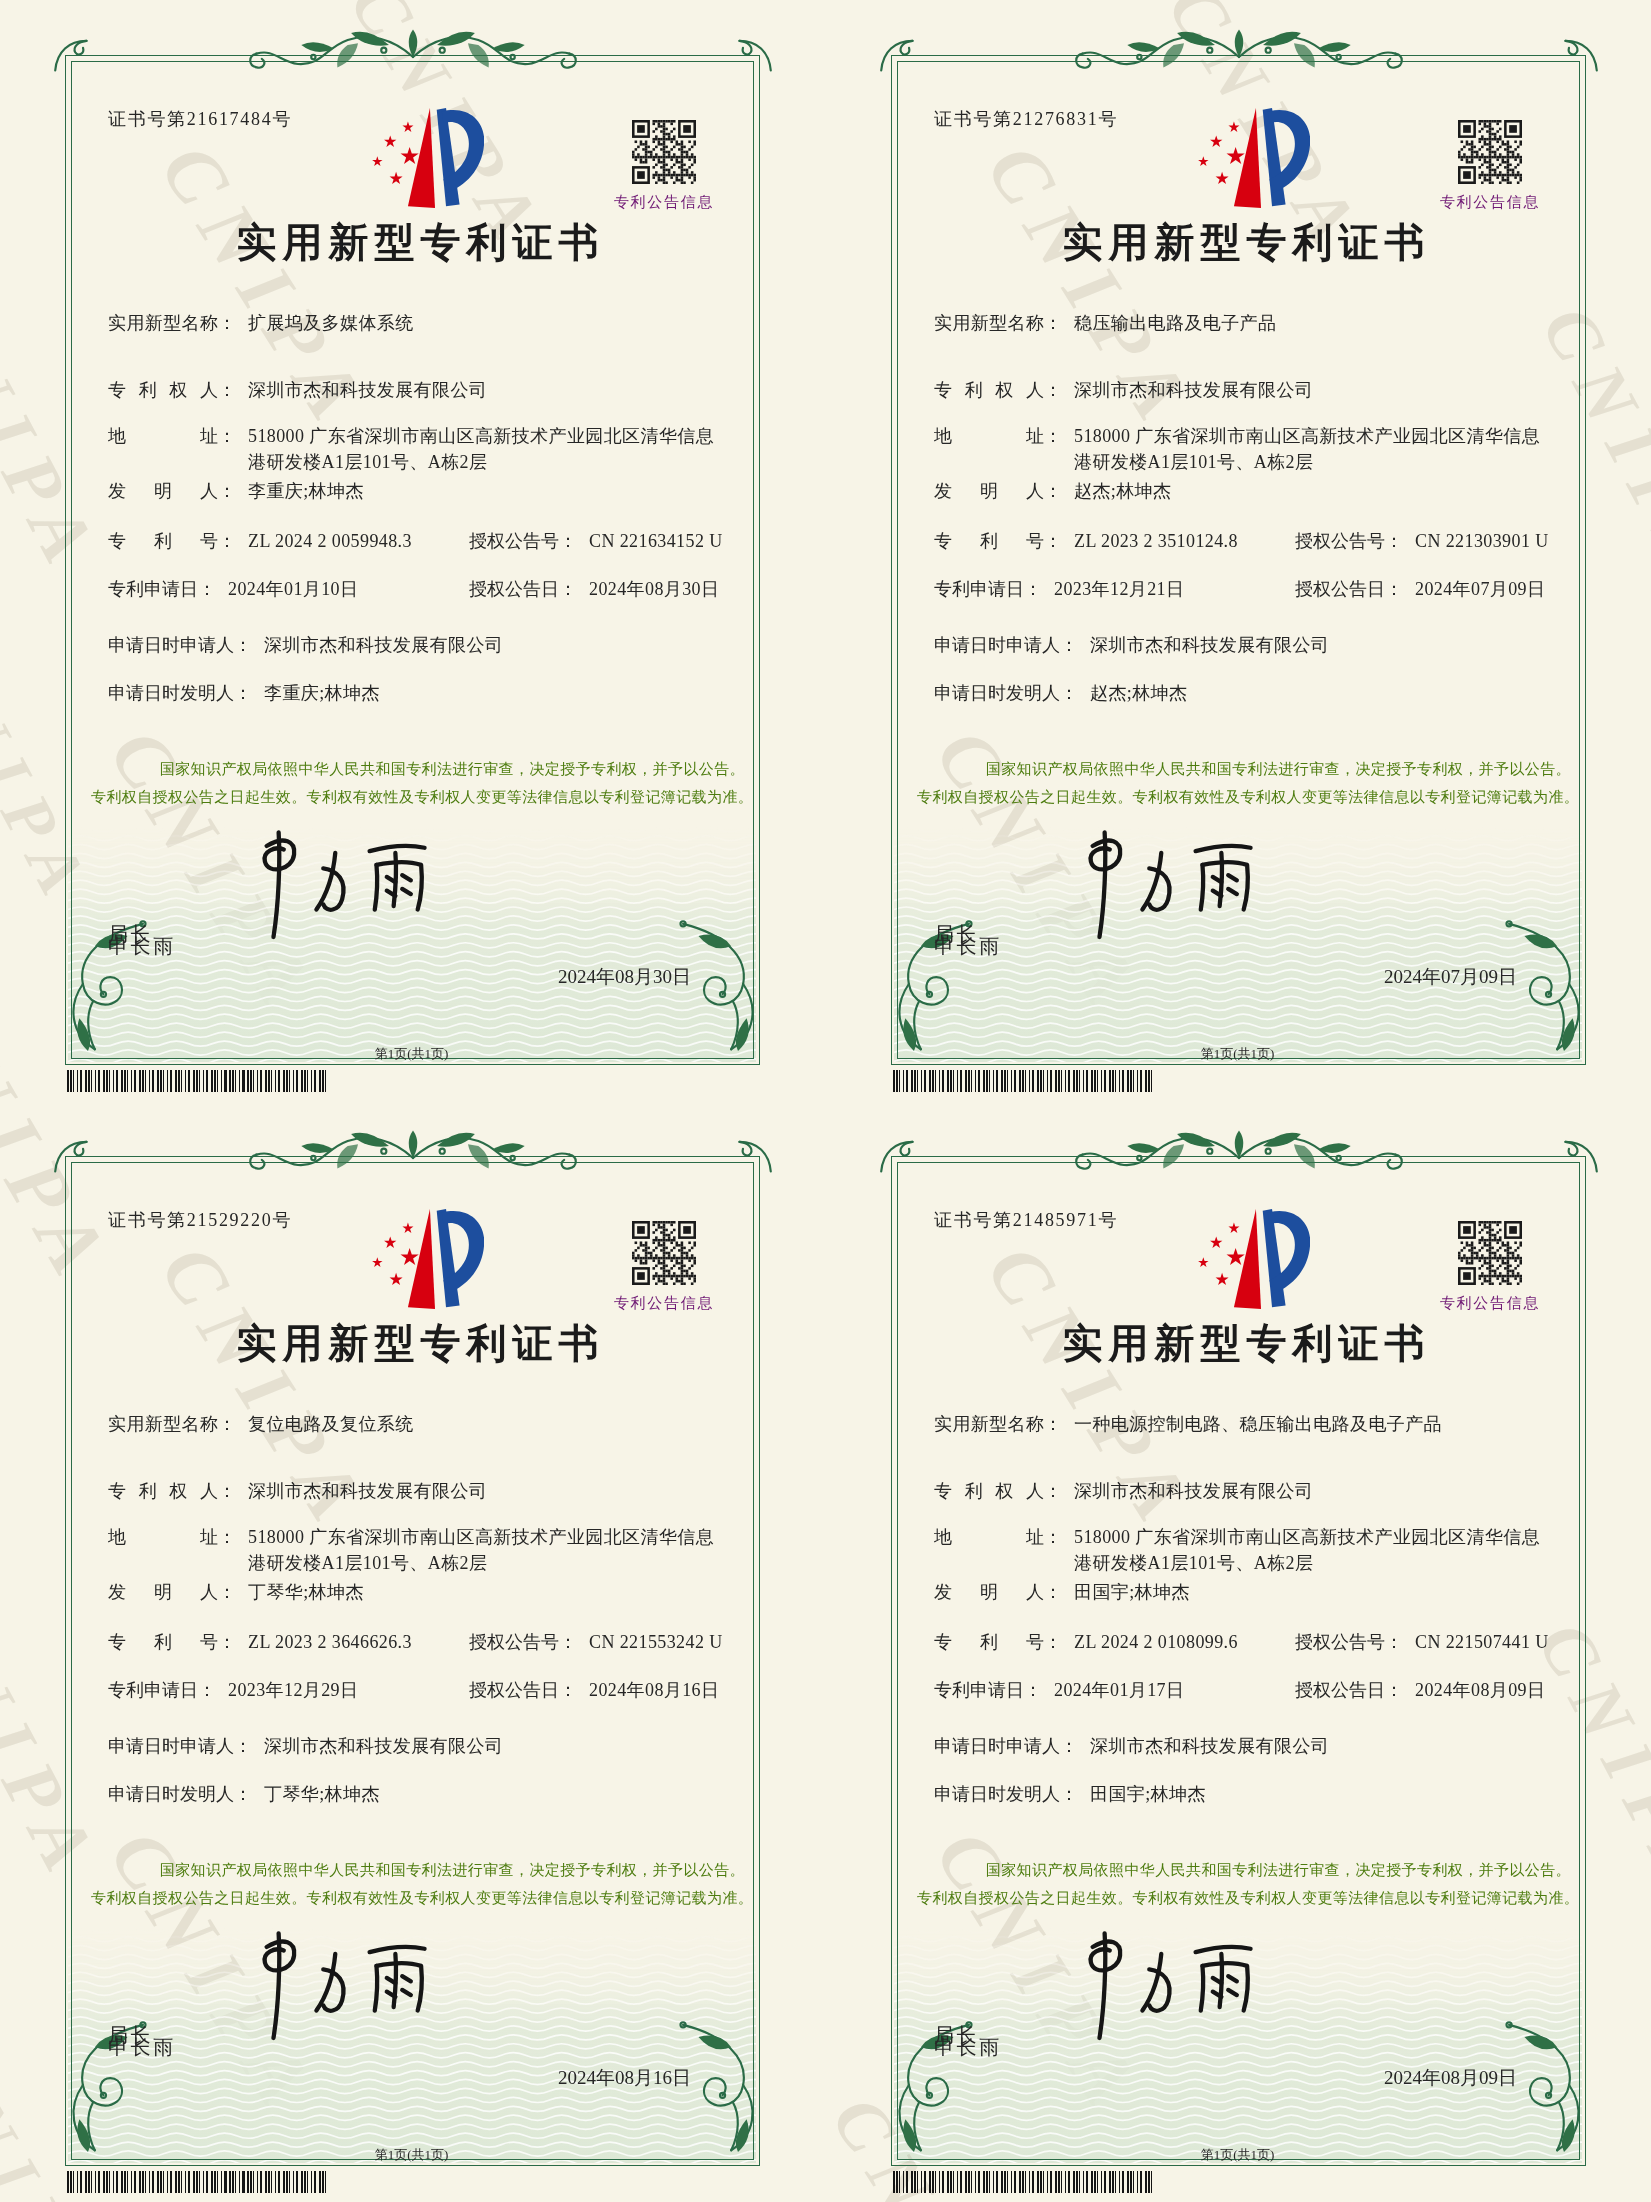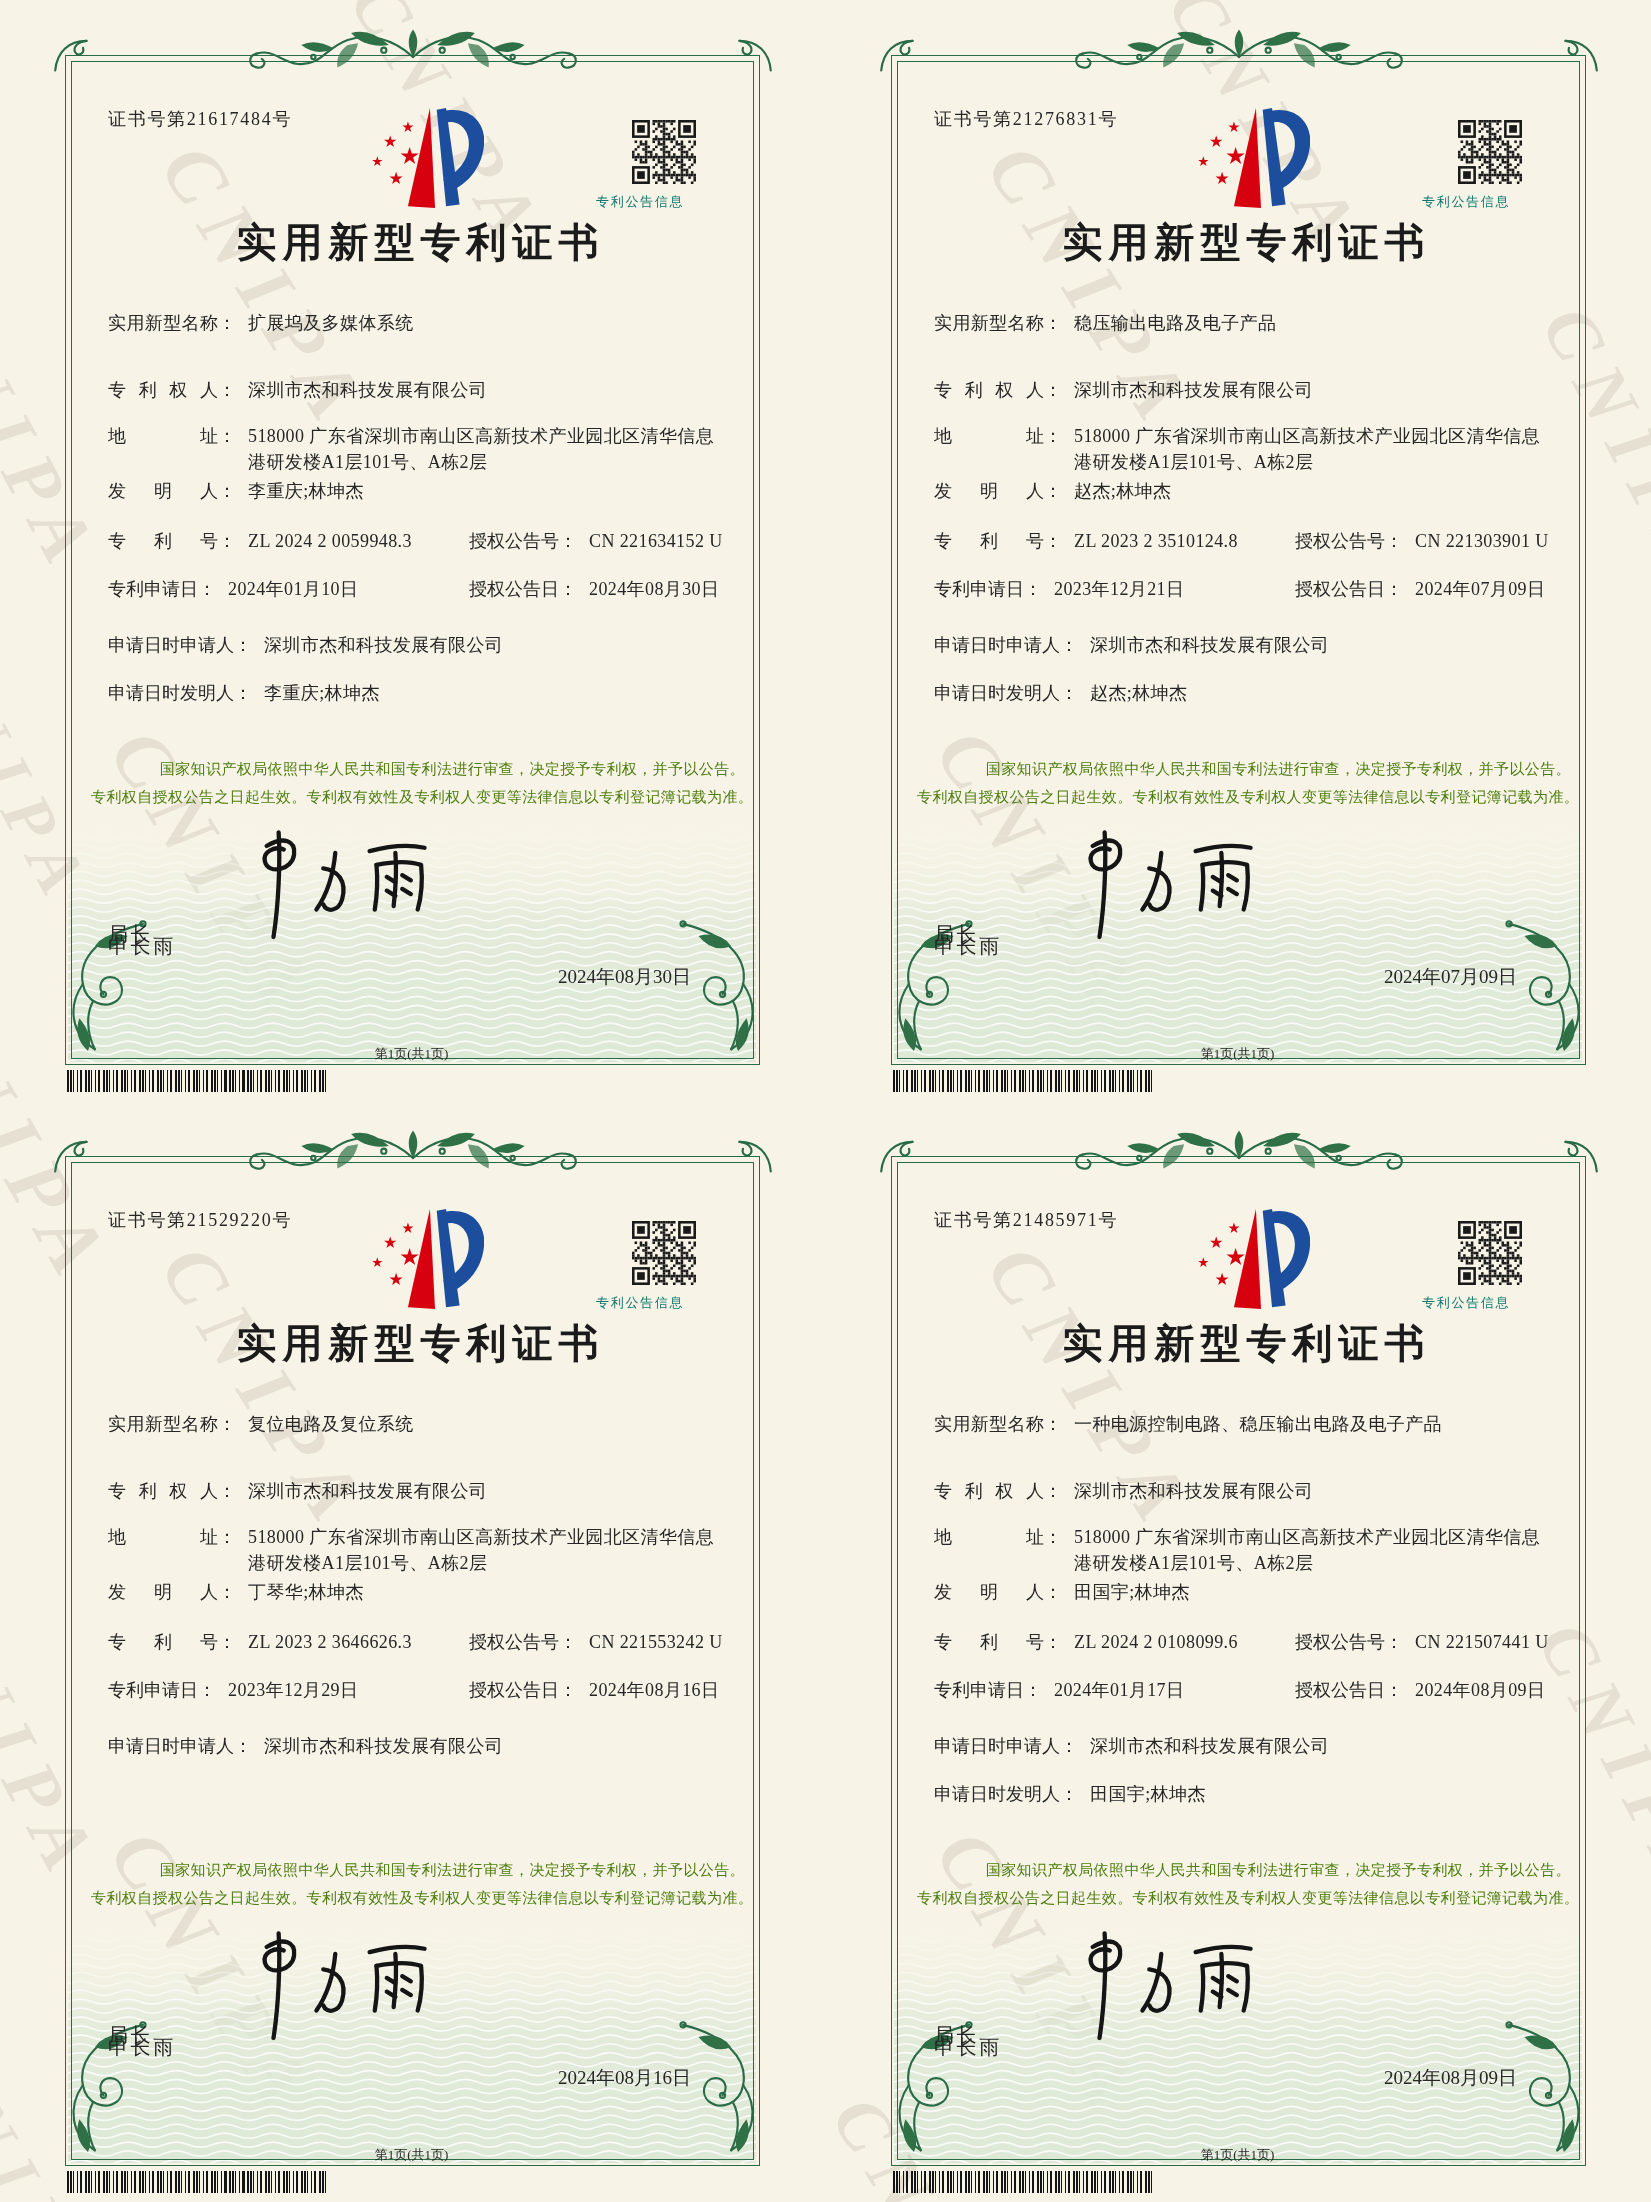--- a/index.html
+++ b/index.html
@@ -30,22 +30,22 @@
   .orn{position:absolute;z-index:2;}
   .garland{left:241px;top:20.6px;width:344px;height:67px;}
   .curl-tl{left:50px;top:34px;width:40px;height:40px;}
   .curl-tr{left:736px;top:34px;width:40px;height:40px;transform:scaleX(-1);}
   .fl-bl{left:38px;top:917px;width:112px;height:146px;}
   .fl-br{left:676px;top:917px;width:112px;height:146px;transform:scaleX(-1);}
   
   .cert-no{position:absolute;left:108px;top:107px;font-size:18px;letter-spacing:1.7px;z-index:3;}
   .logo{position:absolute;left:342px;top:103px;width:142px;height:127px;z-index:3;}
   .qr{position:absolute;left:632px;top:120px;width:64px;height:64px;z-index:3;}
-  .qr-caption{position:absolute;left:596px;top:193px;width:136px;text-align:left;
-      font-size:13px;letter-spacing:1.7px;color:#0f766e;z-index:3;}
+  .qr-caption{position:absolute;left:596px;top:193px;width:136px;text-align:center;
+      font-size:15px;letter-spacing:1.7px;color:#701a75;z-index:3;}
   .title{position:absolute;left:74px;top:215px;width:693px;text-align:center;
       font-size:40px;font-weight:700;letter-spacing:6px;color:#1b1b1b;z-index:3;}
   .row{position:absolute;left:108px;right:52px;font-size:18px;line-height:26px;z-index:3;}
   .flabel{display:inline-block;width:110px;text-align:justify;text-align-last:justify;vertical-align:top;}
   .colon{margin-right:12px;}
   .fval{letter-spacing:0.4px;}
   .addr{display:inline-block;vertical-align:top;max-width:482px;}
   .rcol{position:absolute;left:361px;top:0;white-space:nowrap;}
   .legal{position:absolute;left:91px;top:755px;width:654px;font-size:15px;
       line-height:28px;letter-spacing:0.4px;z-index:3;color:#4d7c0f;text-align:right;}
@@ -1280,20 +1280,23 @@
 
     <div class="row" style="top:576px">
       <span>专利申请日</span><span class="colon">：</span><span class="fval">2023年12月29日</span>
       <span class="rcol"><span>授权公告日</span><span class="colon">：</span><span class="fval">2024年08月16日</span></span>
     </div>
 
     <div class="row" style="top:632px">
       <span>申请日时申请人</span><span class="colon">：</span><span class="fval">深圳市杰和科技发展有限公司</span>
     </div>
 
+    <div class="row" style="top:680px">
+      <span>申请日时发明人</span><span class="colon">：</span><span class="fval">丁琴华;林坤杰</span>
+    </div>
 
     <div class="legal">
       <div class="l1">国家知识产权局依照中华人民共和国专利法进行审查，决定授予专利权，并予以公告。</div>
       <div class="l2">专利权自授权公告之日起生效。专利权有效性及专利权人变更等法律信息以专利登记簿记载为准。</div>
     </div>
 
     <div class="director-title">局长</div>
     <div class="director-name">申长雨</div>
 
     <svg class="signature" viewBox="0 0 240 150">

